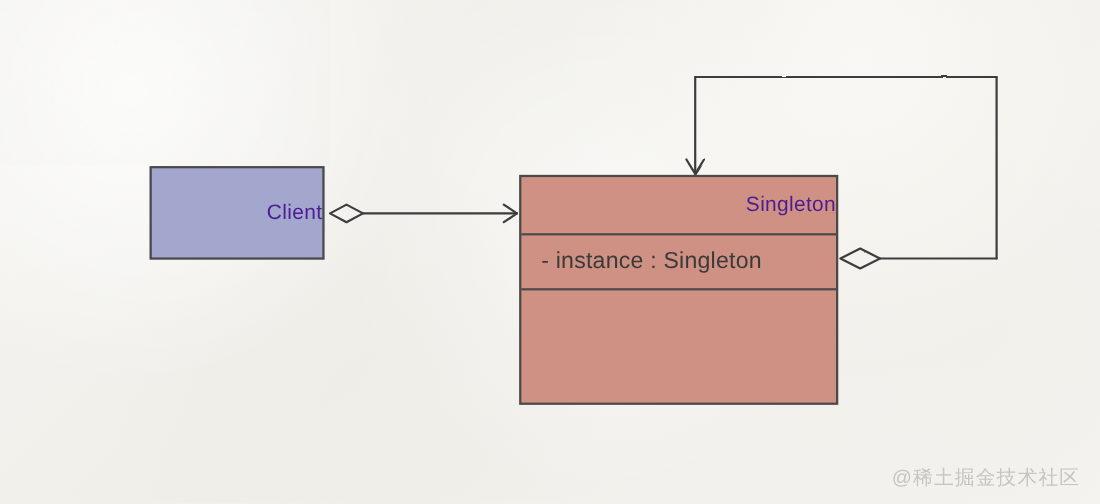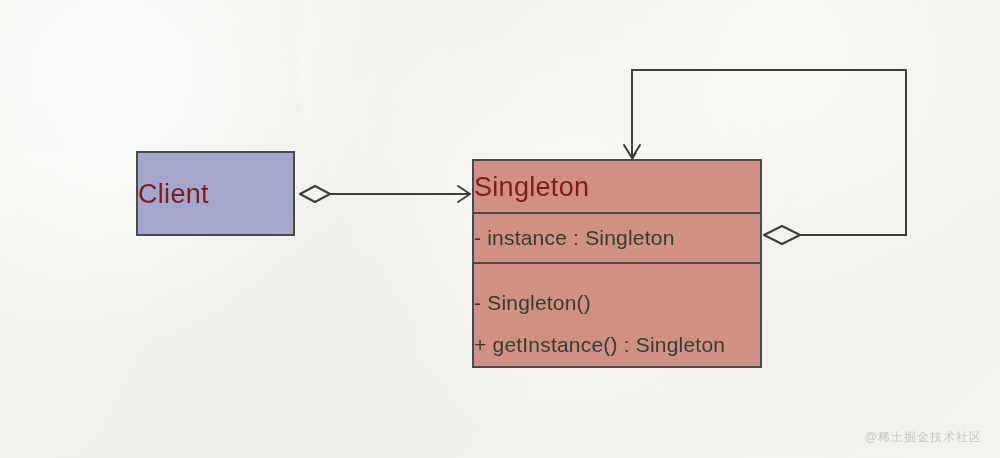--- a/index.html
+++ b/index.html
@@ -46,23 +46,23 @@
     box-sizing: border-box;
     border: 2px solid #4a4a4a;
   }
   .uml-box.client {
     background-color: #a3a6cd;
   }
   .uml-box.singleton {
     background-color: #cf9183;
   }
   .box-title {
-    text-align: left;
-    color: #7f1d1d;
-    font-size: 27px;
+    text-align: right;
+    color: #4c1d95;
+    font-size: 19px;
     letter-spacing: 0.3px;
     white-space: nowrap;
   }
   .client-title {
     position: absolute;
     left: 0;
     right: 0;
     top: 50%;
     transform: translateY(-50%);
   }
@@ -76,28 +76,29 @@
     position: absolute;
     left: 0;
     right: 0;
     height: 2px;
     background-color: #4a4a4a;
   }
   .member-row {
     color: #3a3a3a;
     font-size: 21px;
     white-space: nowrap;
+    padding-left: 18px;
     letter-spacing: 0.2px;
   }
   .watermark {
     position: absolute;
     right: 18px;
     bottom: 12px;
     color: #c7c5c0;
-    font-size: 12px;
+    font-size: 18px;
     letter-spacing: 1px;
     white-space: nowrap;
     user-select: none;
   }
 </style>
 </head>
 <body>
 
 <div id="canvas">
 
@@ -159,22 +160,18 @@
     </div>
 
     <div class="divider" style="top:51px;"></div>
 
     <div class="singleton-compartment" style="top:53px; height:48px;">
       <div class="member-row" style="position:absolute; left:0; right:0; top:50%; transform:translateY(-50%);">- instance : Singleton</div>
     </div>
 
     <div class="divider" style="top:101px;"></div>
 
-    <div class="singleton-compartment" style="top:103px; bottom:0;">
-      <div class="member-row" style="position:absolute; left:0; right:0; top:27px;">- Singleton()</div>
-      <div class="member-row" style="position:absolute; left:0; right:0; top:69px;">+ getInstance() : Singleton</div>
-    </div>
 
   </div>
 
   <div class="watermark">@稀土掘金技术社区</div>
 
 </div>
 
 </body></html>

